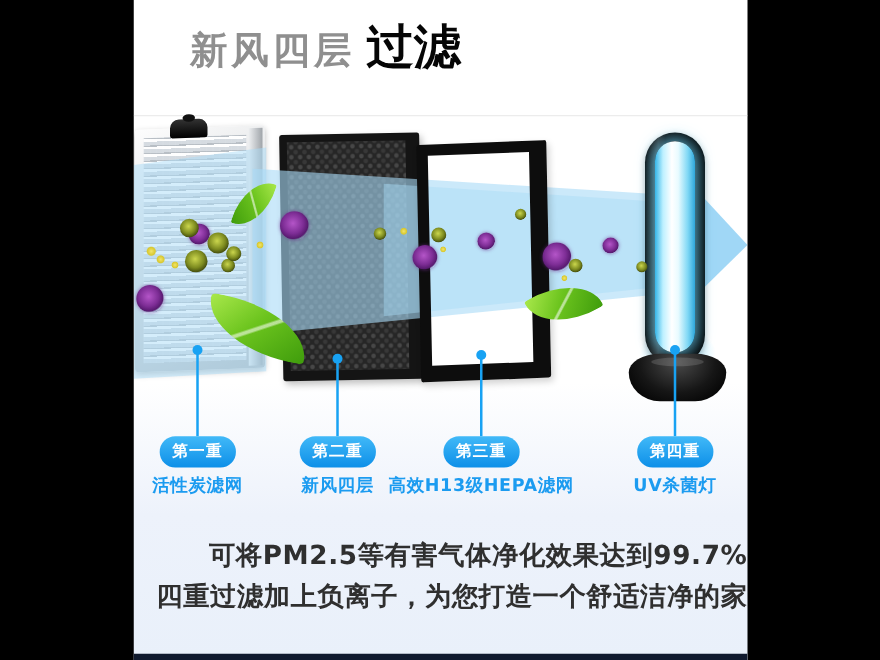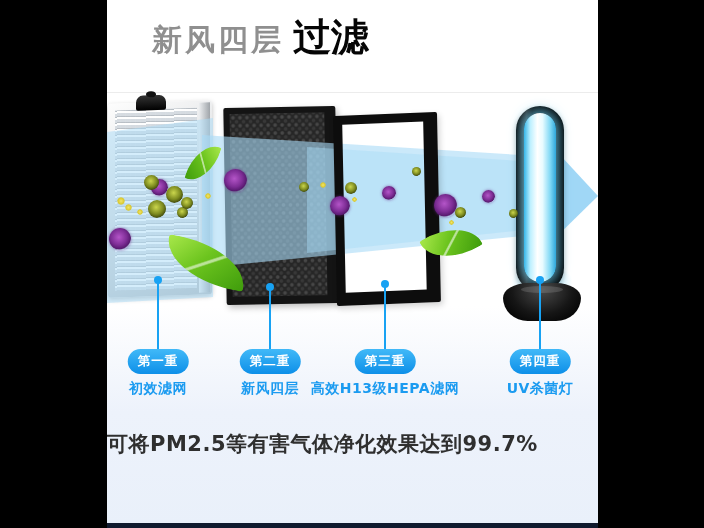--- a/index.html
+++ b/index.html
@@ -94,21 +94,21 @@
     background:linear-gradient(180deg,#41b9f8,#0d8fe8);color:#fff;
     font-size:12.5px;font-weight:700;padding:4px 10px;border-radius:13px;white-space:nowrap;letter-spacing:1px;text-align:right;}
   .callout .slabel{position:absolute;top:380px;left:0;transform:translateX(-50%);
     color:var(--label-text);font-size:14px;font-weight:700;white-space:nowrap;letter-spacing:.5px;}
   .c1{left:51px;}  .c1 .dot{top:276px;} .c1 .vline{top:283px;height:66px;}
   .c2{left:163px;} .c2 .dot{top:283px;} .c2 .vline{top:290px;height:59px;}
   .c3{left:278px;} .c3 .dot{top:280px;} .c3 .vline{top:287px;height:62px;}
   .c4{left:433px;} .c4 .dot{top:276px;} .c4 .vline{top:283px;height:66px;}
 
   
-  .f-line{position:absolute;left:0;width:100%;text-align:left;color:#2f2f2f;
+  .f-line{position:absolute;left:0;width:100%;text-align:right;color:#2f2f2f;
     font-size:21px;font-weight:600;letter-spacing:.5px;white-space:nowrap;}
   .f-line.l1{top:430px;}
   .f-line.l2{top:463px;}
   .bottom-bar{position:absolute;left:0;right:0;bottom:0;height:5px;background:var(--bottom-bar);}
 </style>
 </head>
 <body>
 
 <div class="stage-root">
   <div class="letterbox left"></div>
@@ -174,21 +174,21 @@
         <div class="particle speck" style="left: 98px; top: 193px; width: 6px; height: 6px;"></div>
         <div class="particle speck" style="left: 213px; top: 182px; width: 6px; height: 6px;"></div>
         <div class="particle speck" style="left: 245px; top: 197px; width: 5px; height: 5px;"></div>
         <div class="particle speck" style="left: 342px; top: 220px; width: 5px; height: 5px;"></div>
       </div>
 
     <div class="callout c1">
       <div class="dot"></div>
       <div class="vline"></div>
       <div class="pill">第一重</div>
-      <div class="slabel">初效滤网</div>
+      <div class="slabel">活性炭滤网</div>
     </div>
     <div class="callout c2">
       <div class="dot"></div>
       <div class="vline"></div>
       <div class="pill">第二重</div>
       <div class="slabel">新风四层</div>
     </div>
     <div class="callout c3">
       <div class="dot"></div>
       <div class="vline"></div>
@@ -196,15 +196,16 @@
       <div class="slabel">高效H13级HEPA滤网</div>
     </div>
     <div class="callout c4">
       <div class="dot"></div>
       <div class="vline"></div>
       <div class="pill">第四重</div>
       <div class="slabel">UV杀菌灯</div>
     </div>
 
     <div class="f-line l1">可将PM2.5等有害气体净化效果达到99.7%</div>
+    <div class="f-line l2">四重过滤加上负离子，为您打造一个舒适洁净的家</div>
     <div class="bottom-bar"></div>
   </div>
 </div>
 
 </body></html>

